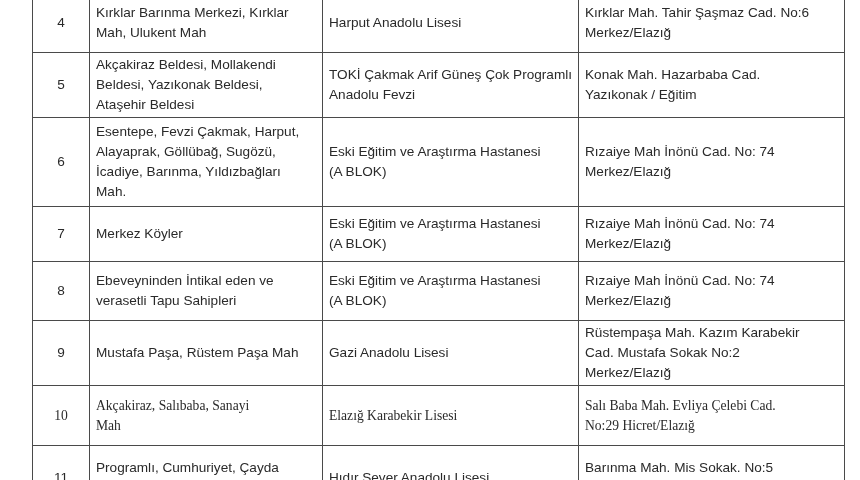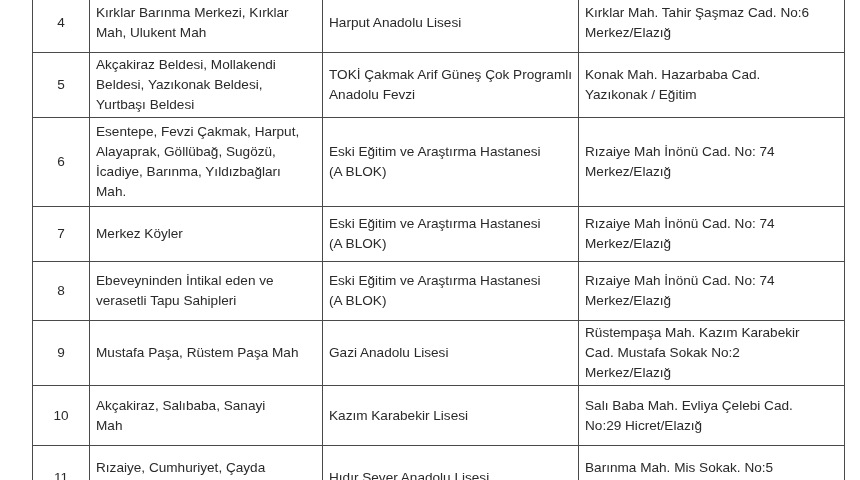--- a/index.html
+++ b/index.html
@@ -65,21 +65,21 @@
           <span class="line">Kırklar Mah. Tahir Şaşmaz Cad. No:6</span>
           <span class="line">Merkez/Elazığ</span>
         </td>
   </tr>
 
   <tr style="height: 61px;">
     <td class="no"><span>5</span></td>
     <td>
           <span class="line">Akçakiraz Beldesi, Mollakendi</span>
           <span class="line">Beldesi, Yazıkonak Beldesi,</span>
-          <span class="line">Yurtbaşı Beldesi</span>
+          <span class="line">Ataşehir Beldesi</span>
         </td>
     <td>
           <span class="line">TOKİ Çakmak Arif Güneş Çok Programlı</span>
           <span class="line">Anadolu Fevzi</span>
         </td>
     <td>
           <span class="line">Konak Mah. Hazarbaba Cad.</span>
           <span class="line">Yazıkonak / Eğitim</span>
         </td>
   </tr>
@@ -141,39 +141,39 @@
     <td>
           <span class="line">Gazi Anadolu Lisesi</span>
         </td>
     <td>
           <span class="line">Rüstempaşa Mah. Kazım Karabekir</span>
           <span class="line">Cad. Mustafa Sokak No:2</span>
           <span class="line">Merkez/Elazığ</span>
         </td>
   </tr>
 
-  <tr style="height: 60px;">
+  <tr style="height: 60px; font-family: Liberation Serif, serif;">
     <td class="no"><span>10</span></td>
     <td>
           <span class="line">Akçakiraz, Salıbaba, Sanayi</span>
           <span class="line">Mah</span>
         </td>
     <td>
-          <span class="line">Kazım Karabekir Lisesi</span>
+          <span class="line">Elazığ Karabekir Lisesi</span>
         </td>
     <td>
           <span class="line">Salı Baba Mah. Evliya Çelebi Cad.</span>
           <span class="line">No:29 Hicret/Elazığ</span>
         </td>
   </tr>
 
   <tr style="height: 64px;">
     <td class="no"><span>11</span></td>
     <td>
-          <span class="line">Rızaiye, Cumhuriyet, Çayda</span>
+          <span class="line">Programlı, Cumhuriyet, Çayda</span>
           <span class="line">Çıra, Hicret, Mustafa Paşa Mah</span>
         </td>
     <td>
           <span class="line">Hıdır Sever Anadolu Lisesi</span>
         </td>
     <td>
           <span class="line">Barınma Mah. Mis Sokak. No:5</span>
           <span class="line">Merkez/Elazığ</span>
         </td>
   </tr>

